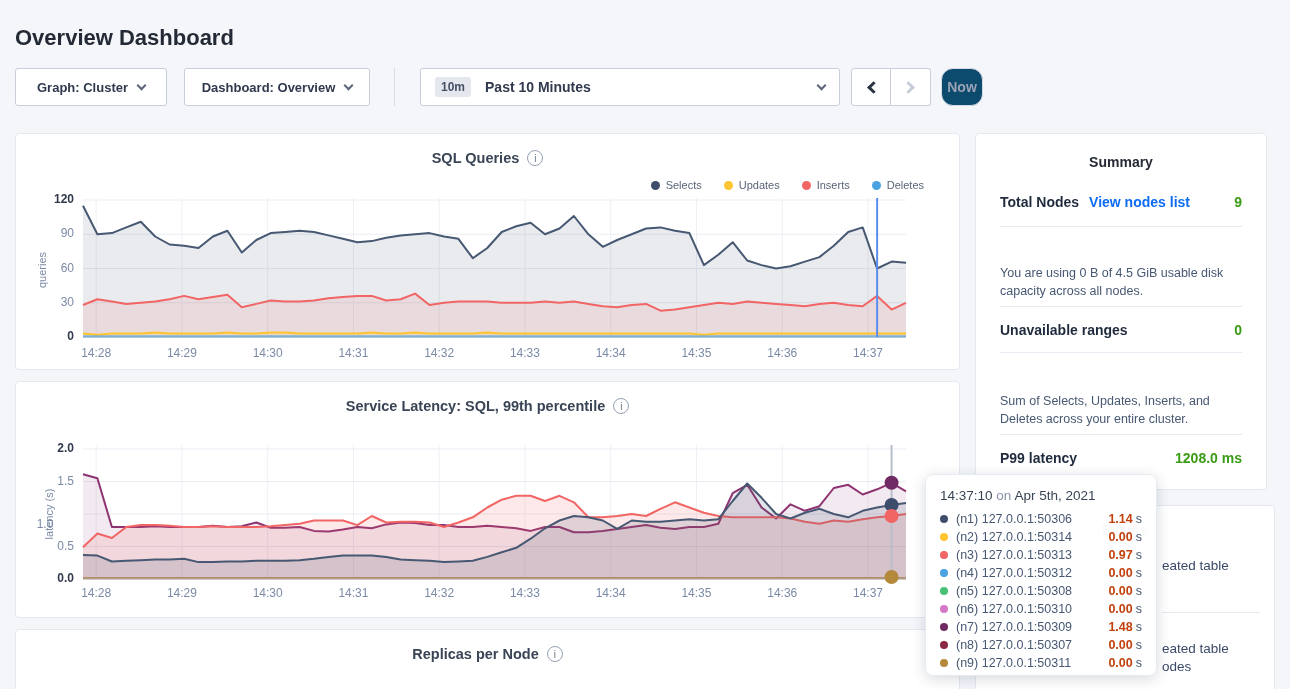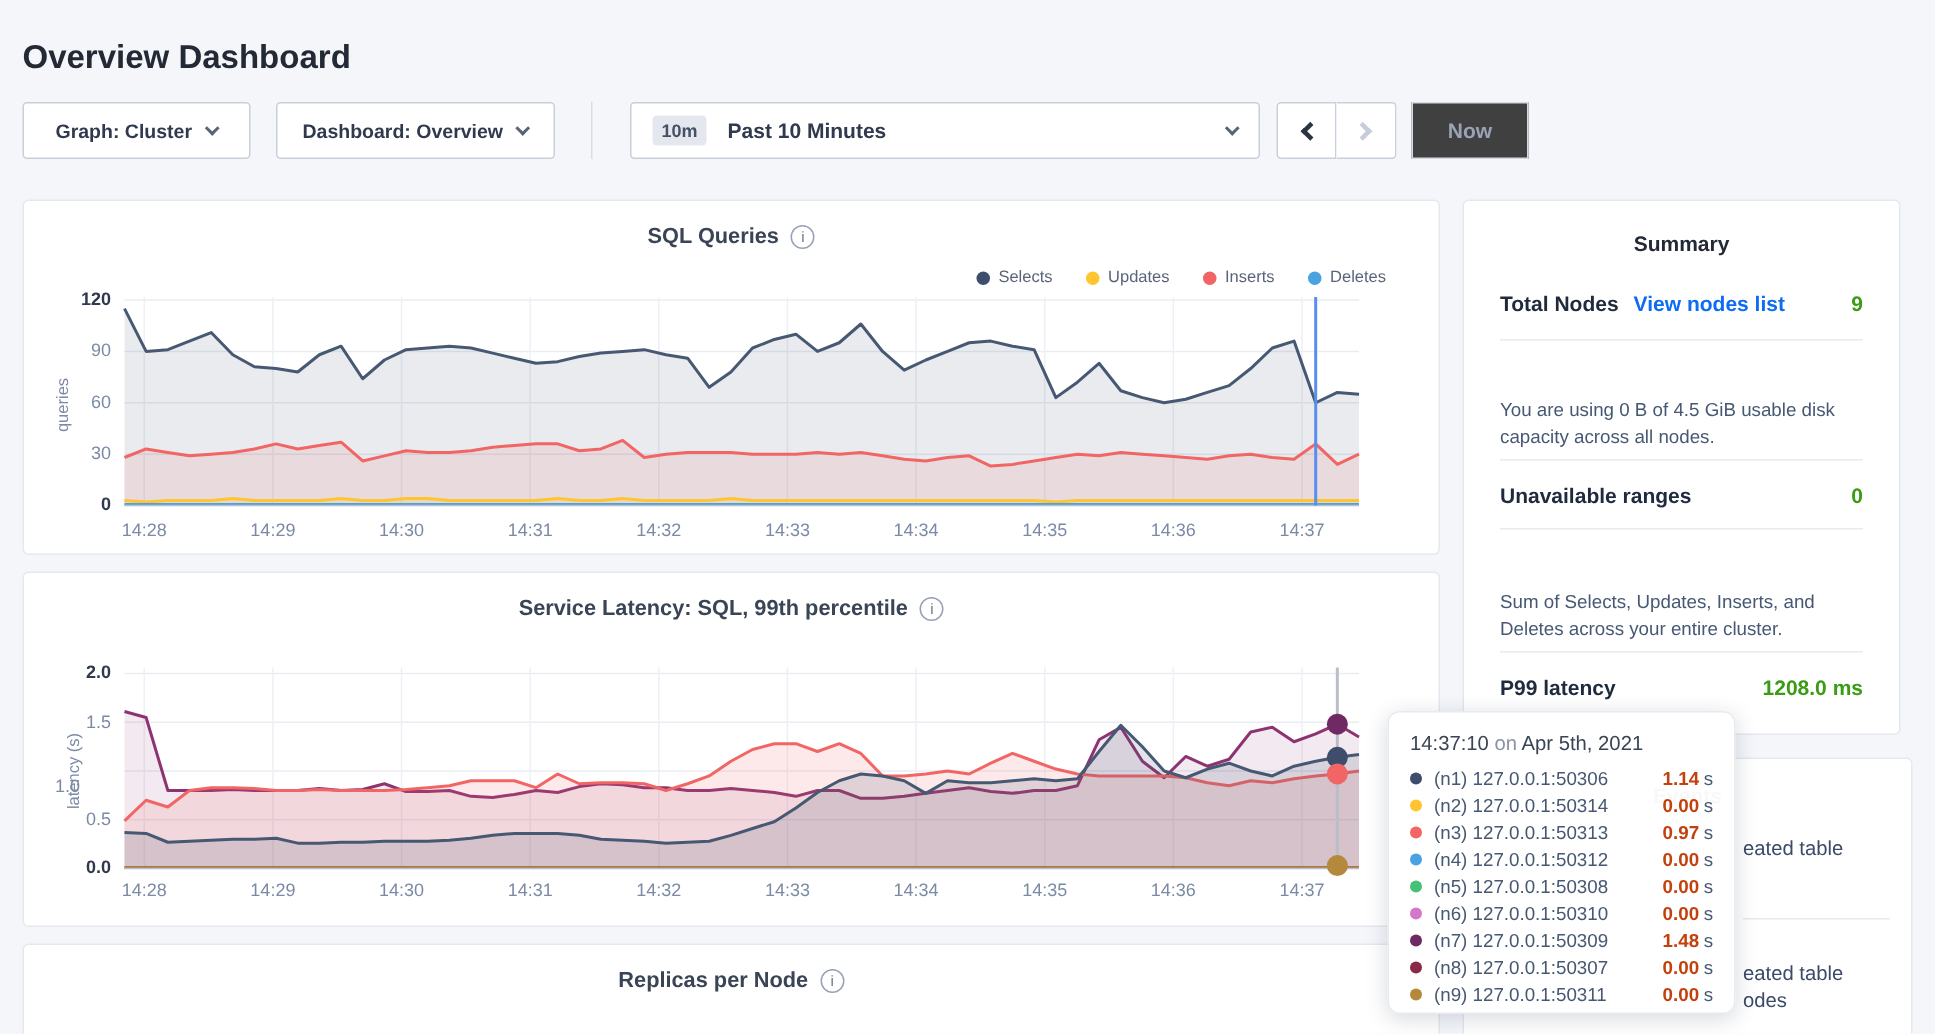--- a/index.html
+++ b/index.html
@@ -23,22 +23,22 @@
     padding:3px 6px; margin-right:14px; }
   .time-label { font-size:14px; font-weight:bold; color:#30394d; flex:1; }
   .arrow-group { position:absolute; left:851px; top:68px; height:38px; display:flex; }
   .arrow-btn { width:40px; height:38px; background:#fff; border:1px solid #c9cfda; display:flex;
     align-items:center; justify-content:center; cursor:pointer; }
   .arrow-btn.left { border-radius:3px 0 0 3px; }
   .arrow-btn.right { border-radius:0 3px 3px 0; border-left:none; }
   .arr { width:9px; height:9px; border-right:3px solid #2c3444; border-bottom:3px solid #2c3444; }
   .arr.l { transform:rotate(135deg); margin-left:4px; }
   .arr.r { transform:rotate(-45deg); margin-right:4px; border-color:#c6ccd8; }
-  .now-btn { position:absolute; left:941px; top:68px; width:78px; height:38px; background:#404040;
-    border:1px solid #d6dae3; border-radius:0; font-size:14px; font-weight:bold; color:#9aa3b5;
+  .now-btn { position:absolute; left:941px; top:68px; width:42px; height:38px; background:#0c4a6e;
+    border:1px solid #d6dae3; border-radius:12px; font-size:14px; font-weight:bold; color:#9aa3b5;
     display:flex; align-items:center; justify-content:center; }
 
   
   .chart-title-row { position:absolute; top:16px; left:0; right:0; display:flex; align-items:center;
     justify-content:center; gap:8px; }
   .chart-title { font-size:14.5px; font-weight:bold; color:#394455; }
   .info-icon { width:16px; height:16px; border:1px solid #97a1b5; border-radius:50%; font-size:10px;
     color:#6b7588; display:inline-flex; align-items:center; justify-content:center; cursor:pointer; }
   .legend { position:absolute; top:45px; right:35px; display:flex; gap:22px; align-items:center; }
   .legend-item { display:flex; align-items:center; gap:6px; font-size:11px; color:#5a6478; cursor:pointer; }

